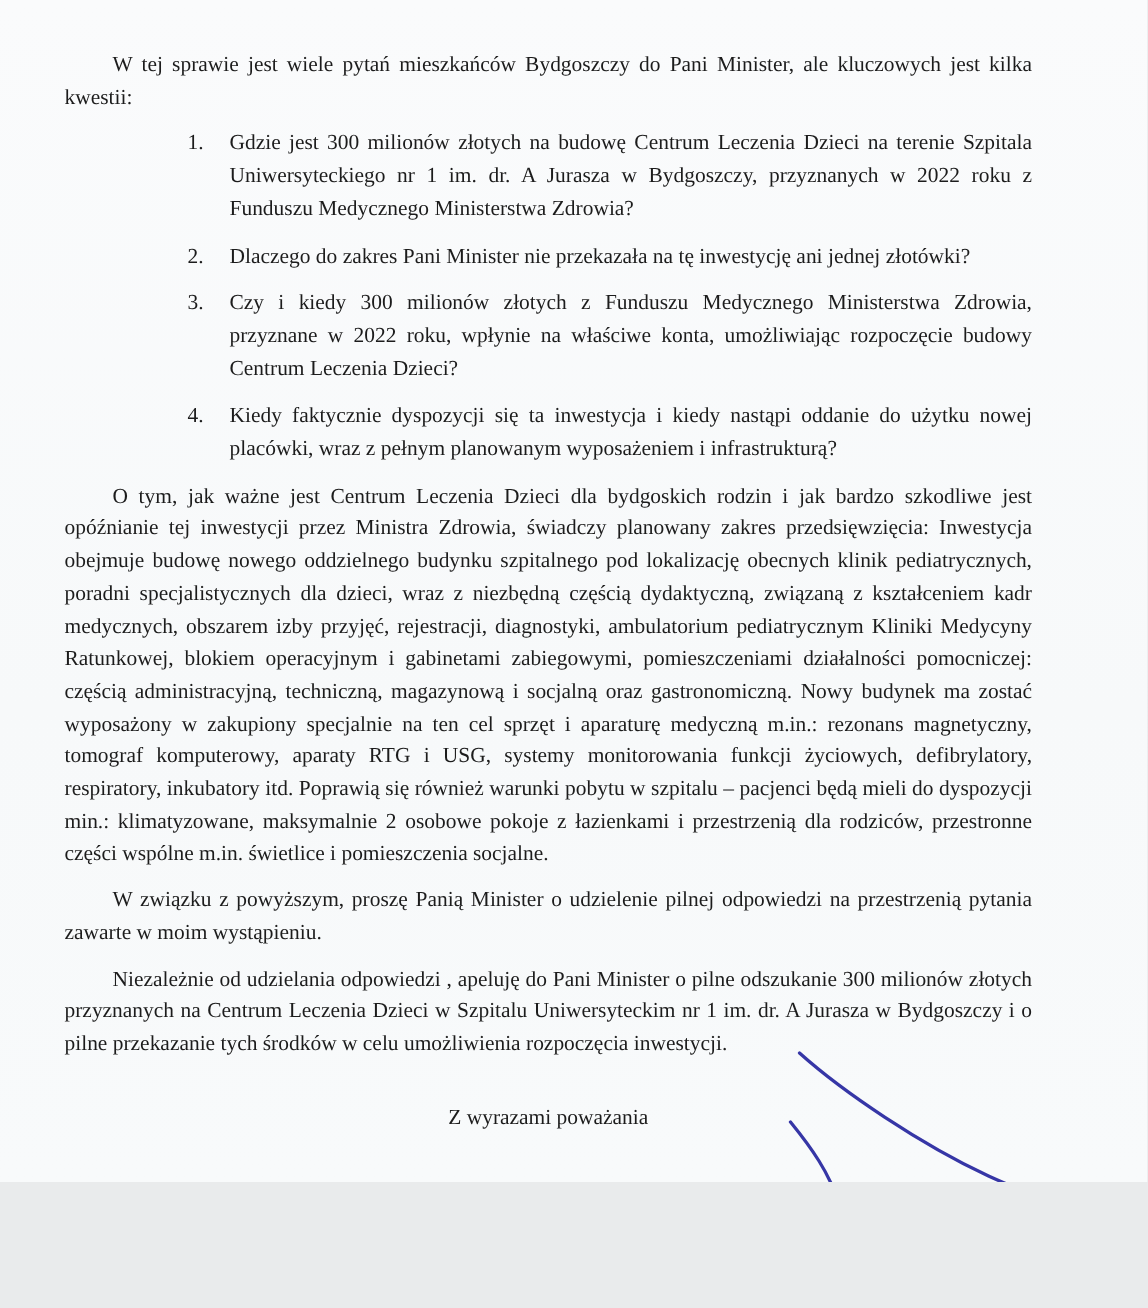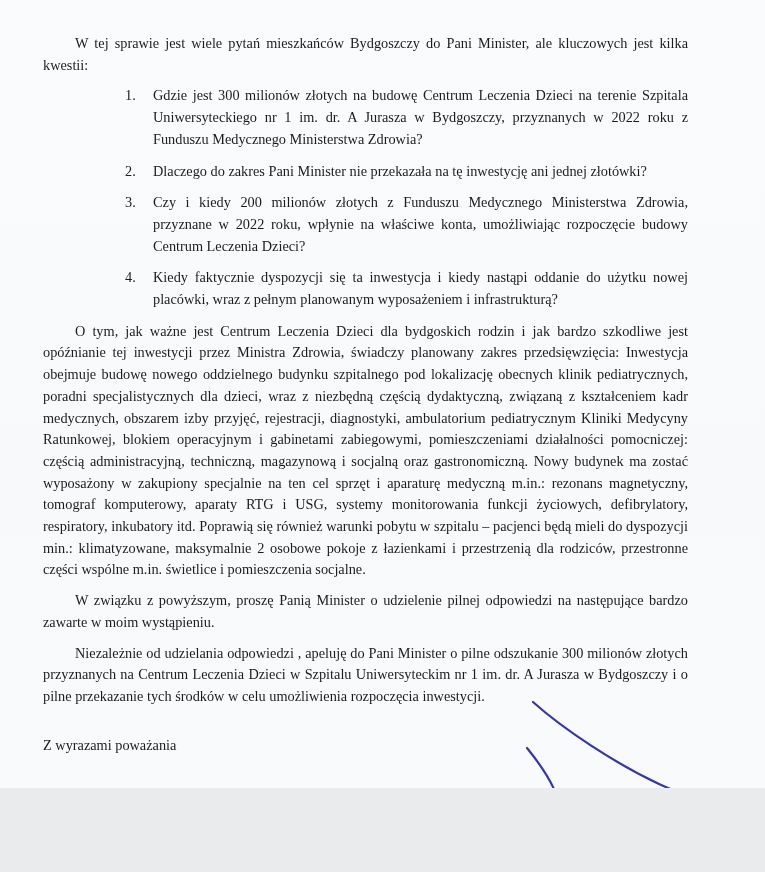--- a/index.html
+++ b/index.html
@@ -41,21 +41,21 @@
   .qnum {
     flex: none;
     width: 28px;
   }
   .qtext {
     flex: 1;
     text-align: justify;
   }
   .closing {
     margin-top: 27px;
-    text-align: left;
+    text-align: center;
   }
   .closing .valediction {
     margin-bottom: 10px;
   }
   .signature-ink {
     position: absolute;
     left: 0;
     top: 0;
     width: 765px;
     height: 872px;
@@ -87,31 +87,31 @@
     <li>
       <span class="qnum">1.</span>
       <span class="qtext">Gdzie jest 300 milionów złotych na budowę Centrum Leczenia Dzieci na terenie Szpitala Uniwersyteckiego nr 1 im. dr. A Jurasza w Bydgoszczy, przyznanych w 2022 roku z Funduszu Medycznego Ministerstwa Zdrowia?</span>
     </li>
     <li>
       <span class="qnum">2.</span>
       <span class="qtext">Dlaczego do zakres Pani Minister nie przekazała na tę inwestycję ani jednej złotówki?</span>
     </li>
     <li>
       <span class="qnum">3.</span>
-      <span class="qtext">Czy i kiedy 200 milionów złotych z Funduszu Medycznego Ministerstwa Zdrowia, przyznane w 2022 roku,  wpłynie na właściwe konta, umożliwiając rozpoczęcie budowy Centrum Leczenia Dzieci?</span>
+      <span class="qtext">Czy i kiedy 300 milionów złotych z Funduszu Medycznego Ministerstwa Zdrowia, przyznane w 2022 roku,  wpłynie na właściwe konta, umożliwiając rozpoczęcie budowy Centrum Leczenia Dzieci?</span>
     </li>
     <li>
       <span class="qnum">4.</span>
       <span class="qtext">Kiedy faktycznie dyspozycji się ta inwestycja i kiedy nastąpi oddanie do użytku nowej placówki, wraz z pełnym planowanym wyposażeniem i infrastrukturą?</span>
     </li>
   </ol>
 
   <p class="para indent">O tym, jak ważne jest Centrum Leczenia Dzieci dla bydgoskich rodzin i jak bardzo szkodliwe jest opóźnianie tej inwestycji przez Ministra Zdrowia, świadczy planowany zakres przedsięwzięcia: Inwestycja obejmuje budowę nowego oddzielnego budynku szpitalnego pod lokalizację obecnych klinik pediatrycznych, poradni specjalistycznych dla dzieci, wraz z niezbędną częścią dydaktyczną, związaną z kształceniem kadr medycznych, obszarem izby przyjęć, rejestracji, diagnostyki, ambulatorium pediatrycznym Kliniki Medycyny Ratunkowej, blokiem operacyjnym i gabinetami zabiegowymi, pomieszczeniami działalności pomocniczej: częścią administracyjną, techniczną, magazynową i socjalną oraz gastronomiczną. Nowy budynek ma zostać wyposażony w zakupiony specjalnie na ten cel sprzęt i aparaturę medyczną m.in.: rezonans magnetyczny, tomograf komputerowy, aparaty RTG i USG, systemy monitorowania funkcji życiowych, defibrylatory, respiratory, inkubatory itd. Poprawią się również warunki pobytu w szpitalu – pacjenci będą mieli do dyspozycji min.: klimatyzowane, maksymalnie 2 osobowe pokoje z łazienkami i przestrzenią dla rodziców, przestronne części wspólne m.in. świetlice i pomieszczenia socjalne.</p>
 
-  <p class="para indent">W związku z powyższym, proszę Panią Minister o udzielenie pilnej odpowiedzi na następujące  bardzo zawarte w moim wystąpieniu.</p>
+  <p class="para indent">W związku z powyższym, proszę Panią Minister o udzielenie pilnej odpowiedzi na przestrzenią  pytania zawarte w moim wystąpieniu.</p>
 
   <p class="para indent">Niezależnie od udzielania odpowiedzi , apeluję do Pani Minister o pilne odszukanie 300 milionów złotych przyznanych na Centrum Leczenia Dzieci w Szpitalu Uniwersyteckim nr 1 im. dr. A Jurasza w Bydgoszczy i o pilne przekazanie tych środków w celu umożliwienia rozpoczęcia inwestycji.</p>
 
   <div class="closing">
     <div class="valediction">Z wyrazami poważania</div>
 
   </div>
 
   <svg class="signature-ink" viewBox="0 0 765 872" xmlns="http://www.w3.org/2000/svg" aria-hidden="true">
 

